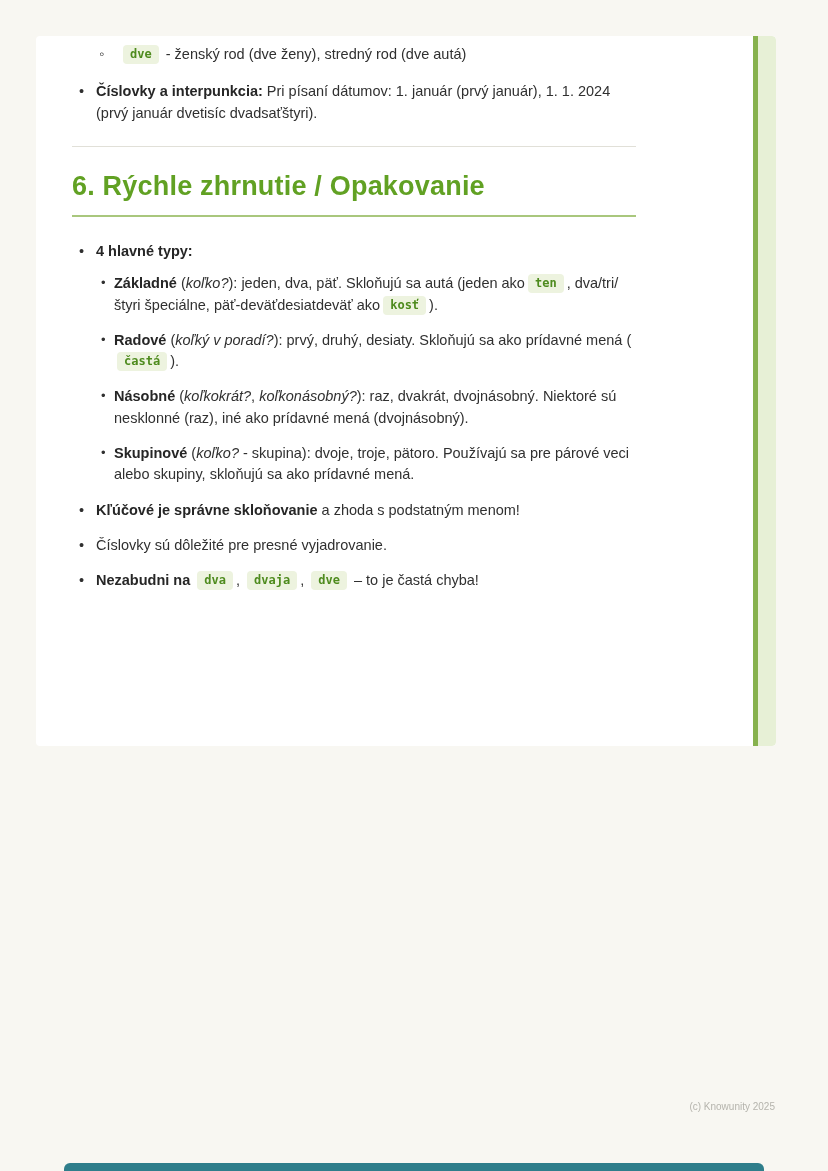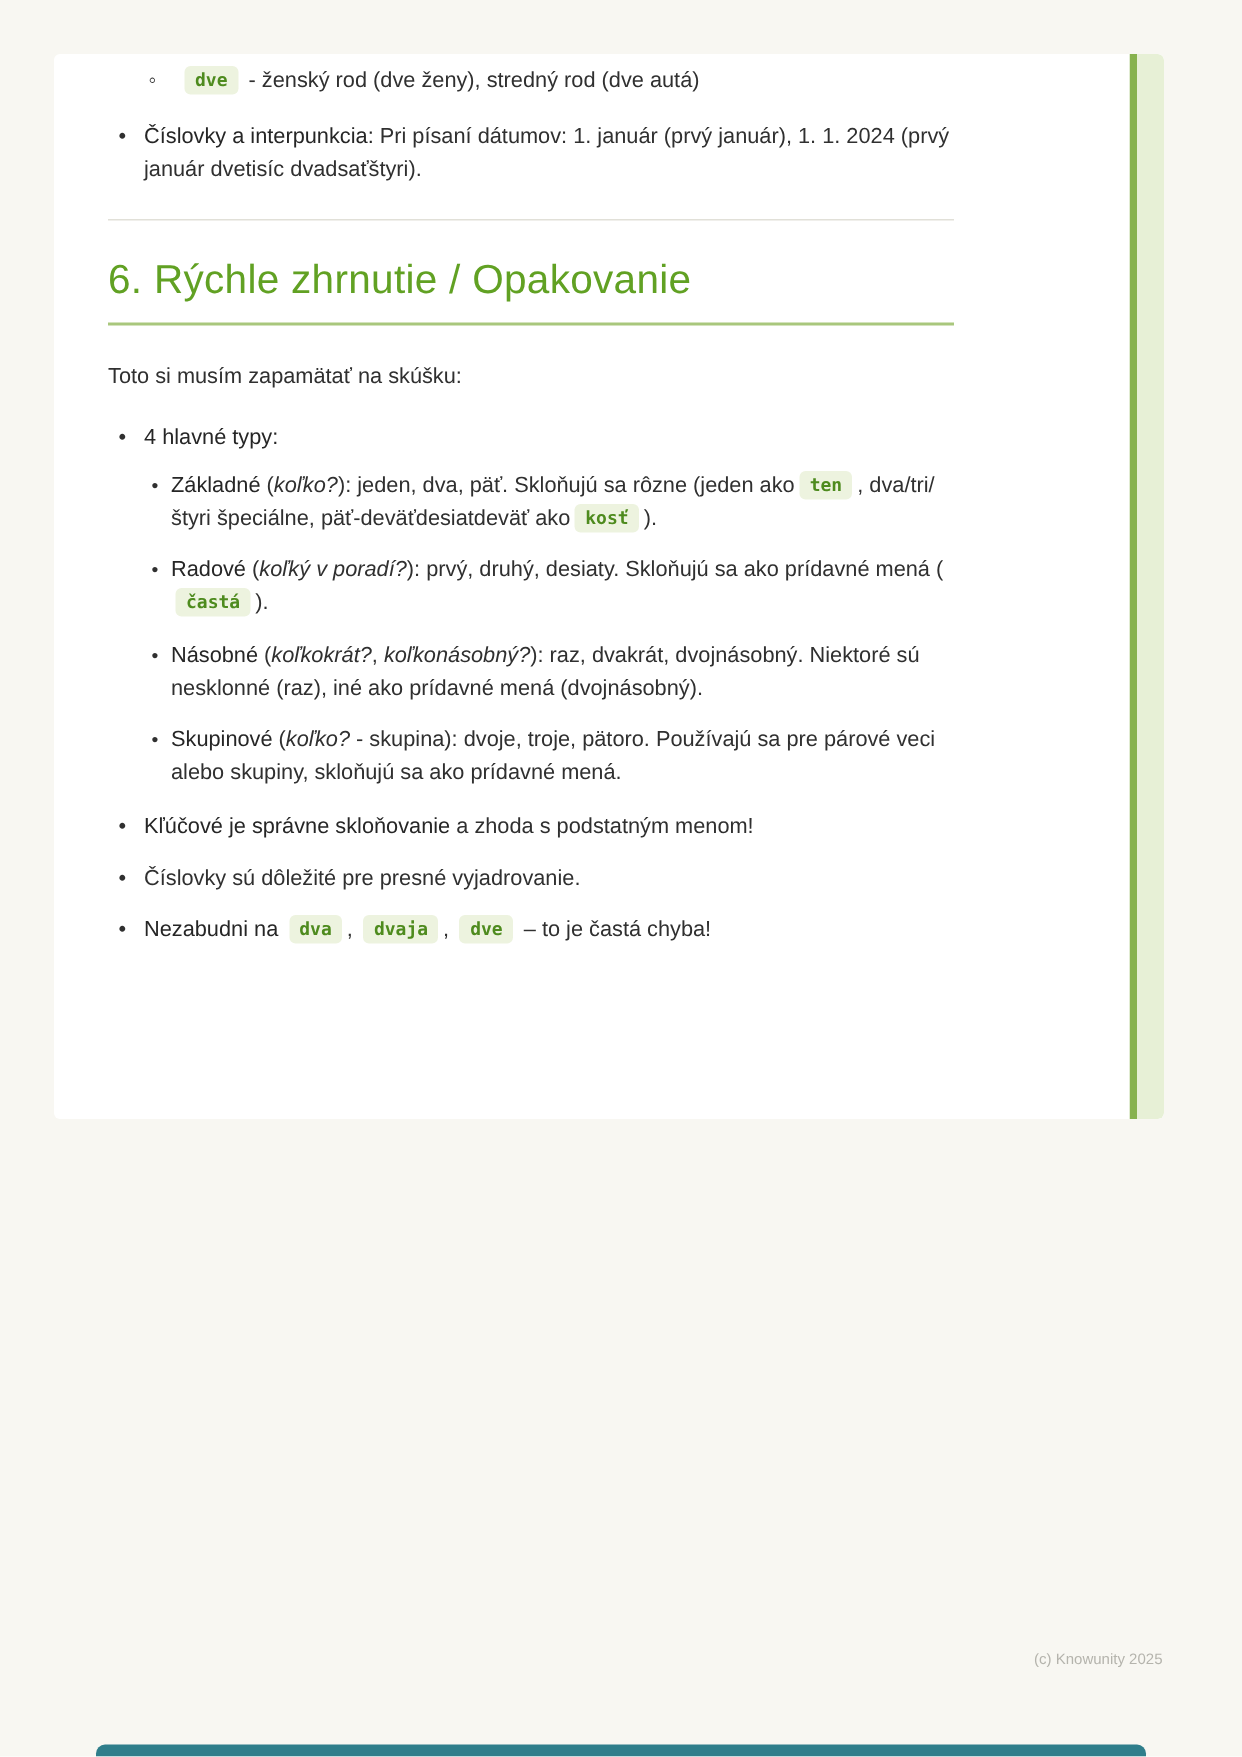--- a/index.html
+++ b/index.html
@@ -49,28 +49,28 @@
   .nested .li::before { left: 5px; font-size: 13px; }
   .nested .li:last-child { margin-bottom: 14px; }
   .divider {
     border: none;
     border-top: 1px solid #e1e0d8;
     margin: 22px 0 0 0;
   }
   .heading {
     margin: 24px 0 24px 0;
     font-size: 27px;
-    font-weight: 400;
+    font-weight: 700;
     color: #61a123;
     letter-spacing: 0.2px;
     padding-bottom: 13px;
     border-bottom: 2px solid #a9c77d;
   }
   .intro { font-size: 14.5px; line-height: 1.5; margin-bottom: 19px; }
-  strong { font-weight: 400; color: #262626; }
+  strong { font-weight: 700; color: #262626; }
   .it { font-style: italic; }
   .badge {
     display: inline-block;
     font-family: "DejaVu Sans Mono", "Liberation Mono", monospace;
     font-size: 12px;
     font-weight: 700;
     color: #4e8b1e;
     background: #edf3df;
     border-radius: 4px;
     padding: 1px 7px 2px 7px;
@@ -100,27 +100,26 @@
 
   <ul class="list">
     <li class="li li-circle"><code class="badge">dve</code><span> - ženský rod (dve ženy), stredný rod (dve autá)</span></li>
     <li class="li"><strong>Číslovky a interpunkcia:</strong><span> Pri písaní dátumov: 1. január (prvý január), 1. 1. 2024 (prvý január dvetisíc dvadsaťštyri).</span></li>
   </ul>
 
   <hr class="divider">
 
   <h2 class="heading">6. Rýchle zhrnutie / Opakovanie</h2>
 
-  <p class="intro">Toto si musím zapamätať na skúšku:</p>
 
   <ul class="list">
 
     <li class="li"><strong>4 hlavné typy:</strong>
       <ul class="list nested">
-        <li class="li"><strong>Základné</strong><span> (</span><em class="it">koľko?</em><span>): jeden, dva, päť. Skloňujú sa rôzne (jeden ako</span><code class="badge">ten</code><span>, dva/tri/štyri špeciálne, päť-deväťdesiatdeväť ako</span><code class="badge">kosť</code><span>).</span></li>
+        <li class="li"><strong>Základné</strong><span> (</span><em class="it">koľko?</em><span>): jeden, dva, päť. Skloňujú sa autá (jeden ako</span><code class="badge">ten</code><span>, dva/tri/štyri špeciálne, päť-deväťdesiatdeväť ako</span><code class="badge">kosť</code><span>).</span></li>
         <li class="li"><strong>Radové</strong><span> (</span><em class="it">koľký v poradí?</em><span>): prvý, druhý, desiaty. Skloňujú sa ako prídavné mená (</span><code class="badge">častá</code><span>).</span></li>
         <li class="li"><strong>Násobné</strong><span> (</span><em class="it">koľkokrát?</em><span>, </span><em class="it">koľkonásobný?</em><span>): raz, dvakrát, dvojnásobný. Niektoré sú nesklonné (raz), iné ako prídavné mená (dvojnásobný).</span></li>
         <li class="li"><strong>Skupinové</strong><span> (</span><em class="it">koľko?</em><span> - skupina): dvoje, troje, pätoro. Používajú sa pre párové veci alebo skupiny, skloňujú sa ako prídavné mená.</span></li>
       </ul>
     </li>
 
     <li class="li"><strong>Kľúčové je správne skloňovanie</strong><span> a zhoda s podstatným menom!</span></li>
 
     <li class="li"><span>Číslovky sú dôležité pre presné vyjadrovanie.</span></li>
 

